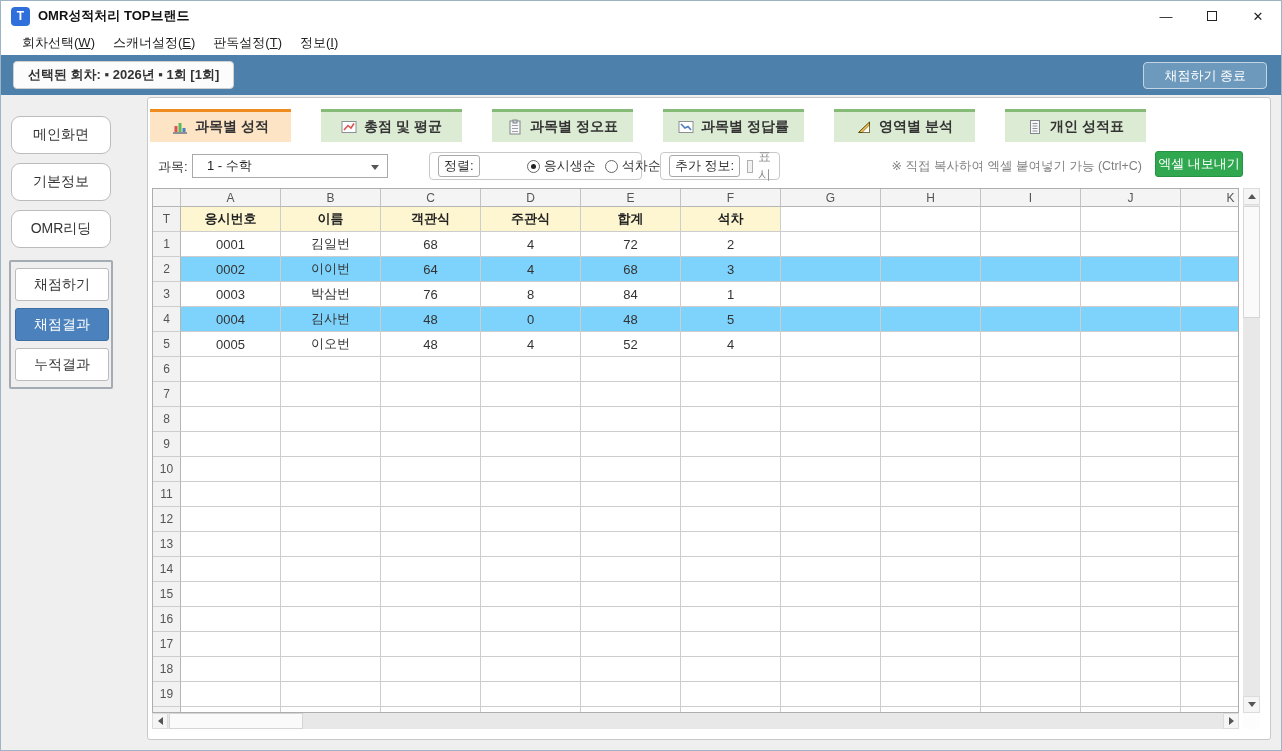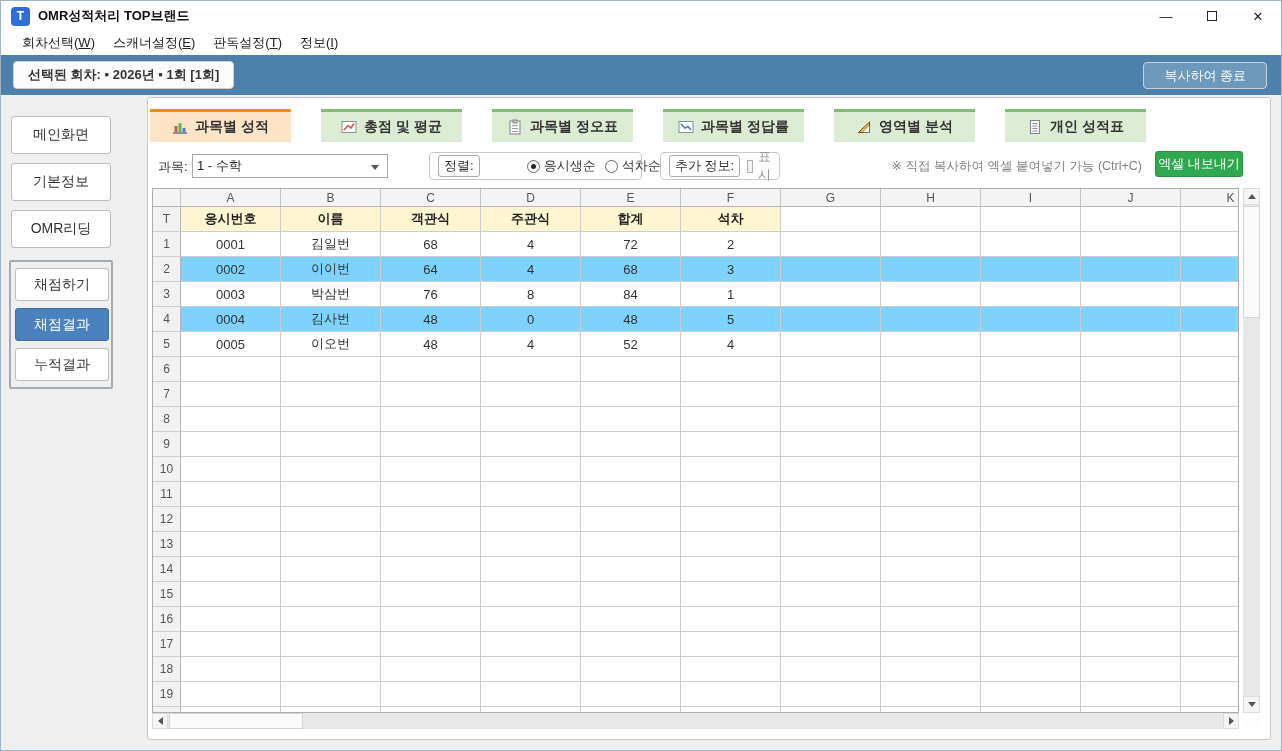--- a/index.html
+++ b/index.html
@@ -22,21 +22,21 @@
   .menu-item u { text-decoration:underline; }
 
   
   .bluebar { position:absolute; left:0; top:54px; width:100%; height:40px; background:#4d80ab; }
   .round-chip { position:absolute; left:12px; top:6px; height:28px; background:#fcfcfc; border:1px solid #cfcfcf; border-radius:4px;
                 display:flex; align-items:center; padding:0 14px; font-size:13px; font-weight:600; color:#333; }
   .exit-btn { position:absolute; right:14px; top:7px; height:27px; background:#6d99bc; border:1px solid #c3d5e3; border-radius:4px;
               color:#fff; font-size:13px; padding:0 20px; display:flex; align-items:center; }
 
   
-  .side-btn { position:absolute; left:10px; width:100px; height:38px; background:#fff; border:1px solid #bcbcbc; border-radius:3px;
+  .side-btn { position:absolute; left:10px; width:100px; height:38px; background:#fff; border:1px solid #bcbcbc; border-radius:9px;
               font-size:14px; color:#333; display:flex; align-items:center; justify-content:center; }
   .side-group { position:absolute; left:8px; top:259px; width:104px; border:2px solid #a4abb3; border-radius:2px;
                 padding:6px 4px; background:#efefef; }
   .group-btn { width:94px; height:33px; margin:0 auto 7px auto; background:#fff; border:1px solid #bcbcbc; border-radius:3px;
                font-size:14px; color:#333; display:flex; align-items:center; justify-content:center; }
   .group-btn:last-child { margin-bottom:0; }
   .group-btn.selected { background:#4b82bd; border-color:#3d6fa3; color:#fff; }
 
   
   .panel { position:absolute; left:146px; top:96px; width:1124px; height:643px; background:#fff; border:1px solid #c9c9c9; border-radius:3px; }
@@ -45,21 +45,21 @@
   .tabs { position:absolute; left:2px; top:11px; display:flex;gap:28px; }
   .tab { width:141px; height:33px; margin-right:2px; display:flex; align-items:center; justify-content:center;
          font-size:14px; font-weight:600; color:#333; background:#dcebd3; border-top:3px solid #85ba77; }
   .tab.active { background:#fce4c5; border-top:3px solid #ee8c1f; }
   .tab .ticon { width:16px; height:16px; margin-right:7px; display:inline-flex; }
 
   
   .toolbar { position:absolute; left:0; top:52px; width:100%; height:32px; }
   .subject-label { position:absolute; left:10px; top:8px; font-size:13px; color:#333; }
   .subject-select { position:absolute; left:44px; top:4px; width:196px; height:24px; background:#fff; border:1px solid #a9a9a9;
-                    font-size:13px; color:#222; display:flex; align-items:center; padding-left:4px; }
+                    font-size:13px; color:#222; display:flex; align-items:center; padding-left:14px; }
   .caret-down { position:absolute; right:8px; top:10px; width:0; height:0; border-left:4px solid transparent; border-right:4px solid transparent; border-top:5px solid #555; }
   .ctl-group { position:absolute; top:2px; height:28px; border:1px solid #c9c9c9; border-radius:4px; display:flex; align-items:center; padding:0 8px; }
   .grp-sort { left:281px; width:213px;gap:40px; }
   .grp-extra { left:512px; width:120px; }
   .boxed-label { border:1px solid #a9a9a9; border-radius:3px; background:#fff; font-size:13px; color:#333; padding:1px 5px; margin-right:7px; white-space:nowrap; }
   .radio-opt { display:flex; align-items:center; margin-right:9px; font-size:13px; color:#333; white-space:nowrap; }
   .radio-opt:last-child { margin-right:0; }
   .radio-circ { width:13px; height:13px; border:1px solid #666; border-radius:50%; margin-right:4px; background:#fff; position:relative; }
   .radio-circ.checked::after { content:""; position:absolute; left:3px; top:3px; width:5px; height:5px; border-radius:50%; background:#222; }
   .checkbox { width:13px; height:13px; border:1px solid #b0b0b0; background:#f2f2f2; margin-right:5px; }
@@ -112,21 +112,21 @@
 
   <div class="menubar" id="menubar">
       <span class="menu-item">회차선택(<u>W</u>)</span>
       <span class="menu-item">스캐너설정(<u>E</u>)</span>
       <span class="menu-item">판독설정(<u>T</u>)</span>
       <span class="menu-item">정보(<u>I</u>)</span>
     </div>
 
   <div class="bluebar">
     <div class="round-chip">선택된 회차:  ▪ 2026년 ▪ 1회 [1회]</div>
-    <div class="exit-btn">복사하여 종료</div>
+    <div class="exit-btn">채점하기 종료</div>
   </div>
 
   <div id="sidebar">
       <div class="side-btn" style="top: 115px;">메인화면</div>
       <div class="side-btn" style="top: 162px;">기본정보</div>
       <div class="side-btn" style="top: 209px;">OMR리딩</div>
       <div class="side-group">
         <div class="group-btn">채점하기</div>
         <div class="group-btn selected">채점결과</div>
         <div class="group-btn">누적결과</div>

